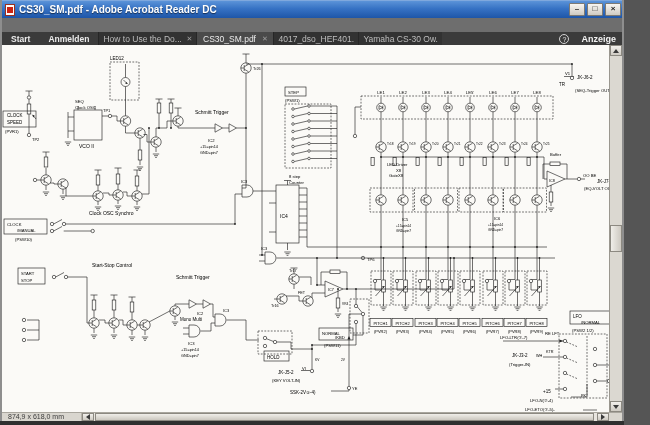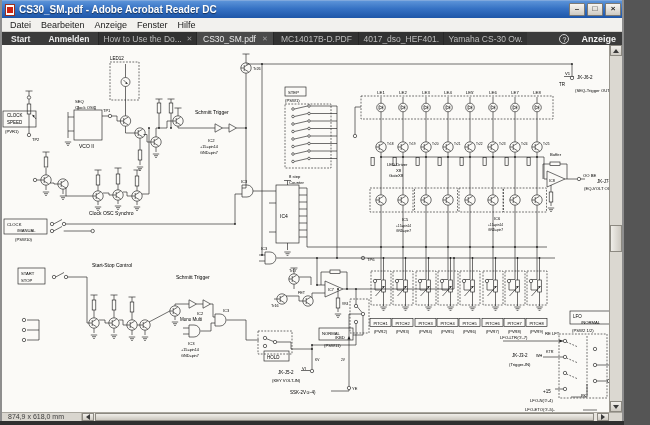--- a/index.html
+++ b/index.html
@@ -89,41 +89,31 @@
   <div class="titlebar">
     <div class="doc-icon"></div>
     <div class="title-text">CS30_SM.pdf - Adobe Acrobat Reader DC</div>
     <div class="wbtns">
       <div class="wbtn">–</div>
       <div class="wbtn">□</div>
       <div class="wbtn">×</div>
     </div>
   </div>
 
-  <div class="menubar">
-    <span class="menu-item">Datei</span>
-    <span class="menu-item">Bearbeiten</span>
-    <span class="menu-item">Anzeige</span>
-    <span class="menu-item">Fenster</span>
-    <span class="menu-item">Hilfe</span>
-  </div>
 
   <div class="tabbar">
     <div class="tb-item">Start</div>
     <div class="tb-item">Anmelden</div>
     <div class="doc-tab" style="width:98px">
       <span class="dt-label">How to Use the Do...</span>
       <span class="dt-close">✕</span>
     </div>
     <div class="doc-tab active" style="width:77px">
       <span class="dt-label">CS30_SM.pdf</span>
       <span class="dt-close">✕</span>
-    </div>
-    <div class="doc-tab" style="width:85px">
-      <span class="dt-label">MC14017B-D.PDF</span>
     </div>
     <div class="doc-tab" style="width:85px">
       <span class="dt-label">4017_dso_HEF401...</span>
     </div>
     <div class="doc-tab" style="width:84px">
       <span class="dt-label">Yamaha CS-30 Ow...</span>
     </div>
     <div class="tb-spacer"></div>
     <div class="help-circle">?</div>
     <div class="signin">Anzeige</div>

